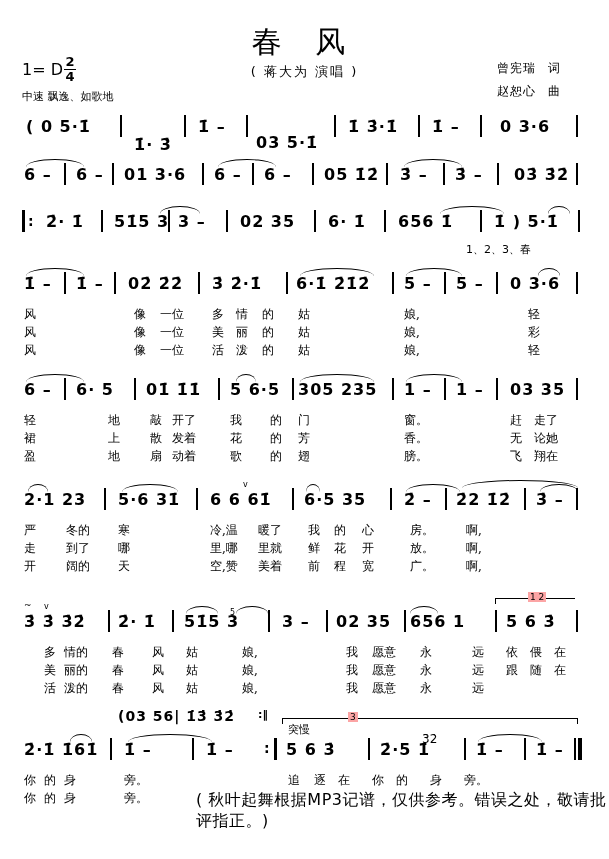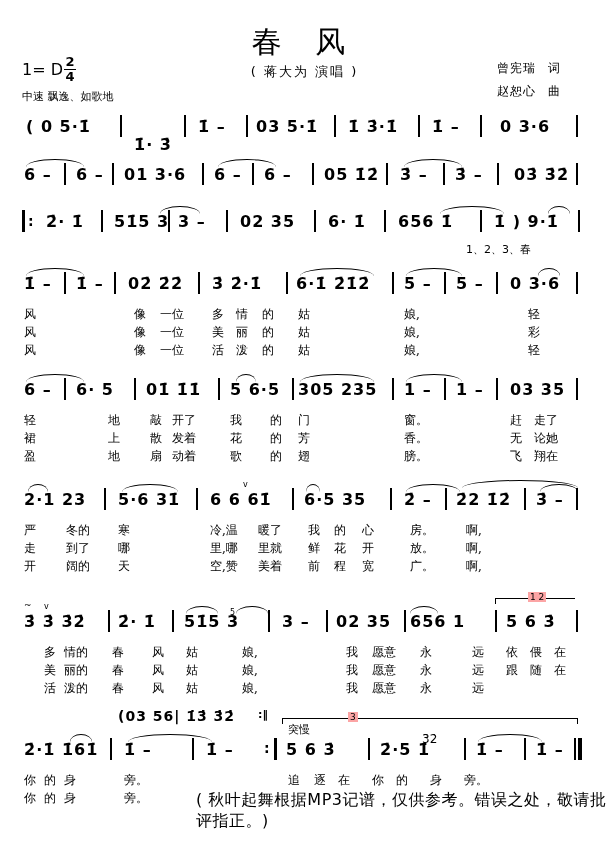--- a/index.html
+++ b/index.html
@@ -48,21 +48,21 @@
   <span>赵恕心</span><span class="role">曲</span>
 </div>
 
 <div class="system" style="top:115px">
   <span class="m" style="left:26px;top:2px">( 0  5·1̇</span>
   <span class="bar" style="left:120px"></span>
   <span class="m" style="left:134px;top:20px">1̇·  3̇</span>
   <span class="bar" style="left:184px"></span>
   <span class="m" style="left:198px;top:2px">1̇  –</span>
   <span class="bar" style="left:246px"></span>
-  <span class="m" style="left:256px;top:2px">03 5·1̇</span>
+  <span class="m" style="left:256px;top:18px">03 5·1̇</span>
   <span class="bar" style="left:334px"></span>
   <span class="m" style="left:348px;top:2px">1̇  3̇·1̇</span>
   <span class="bar" style="left:418px"></span>
   <span class="m" style="left:432px;top:2px">1̇  –</span>
   <span class="bar" style="left:480px"></span>
   <span class="m" style="left:500px;top:2px">0  3·6</span>
   <span class="bar" style="left:576px"></span>
 </div>
 
 <div class="system" style="top:163px">
@@ -100,21 +100,21 @@
   <span class="m" style="left:114px;top:2px">51̇5 3</span>
   <span class="bar" style="left:168px"></span>
   <span class="m" style="left:178px;top:2px">3  –</span>
   <span class="bar" style="left:226px"></span>
   <span class="m" style="left:240px;top:2px">02  35</span>
   <span class="bar" style="left:314px"></span>
   <span class="m" style="left:328px;top:2px">6·  1̇</span>
   <span class="bar" style="left:384px"></span>
   <span class="m" style="left:398px;top:2px">656  1̇</span>
   <span class="bar" style="left:480px"></span>
-  <span class="m" style="left:494px;top:2px">1̇  )  9·1̇</span>
+  <span class="m" style="left:494px;top:2px">1̇  )  5·1̇</span>
   <span class="bar" style="left:578px"></span>
   <span class="small" style="left:466px;top:32px;font-size:11px">1、2、3、春</span>
 </div>
 
 <div class="system" style="top:272px">
   <div class="tie" style="left:26px;top:-4px;width:58px"></div>
   <div class="tie" style="left:300px;top:-4px;width:74px"></div>
   <div class="tie" style="left:406px;top:-4px;width:56px"></div>
   <div class="tie" style="left:538px;top:-4px;width:22px"></div>
   <span class="m" style="left:24px;top:2px">1̇  –</span>

